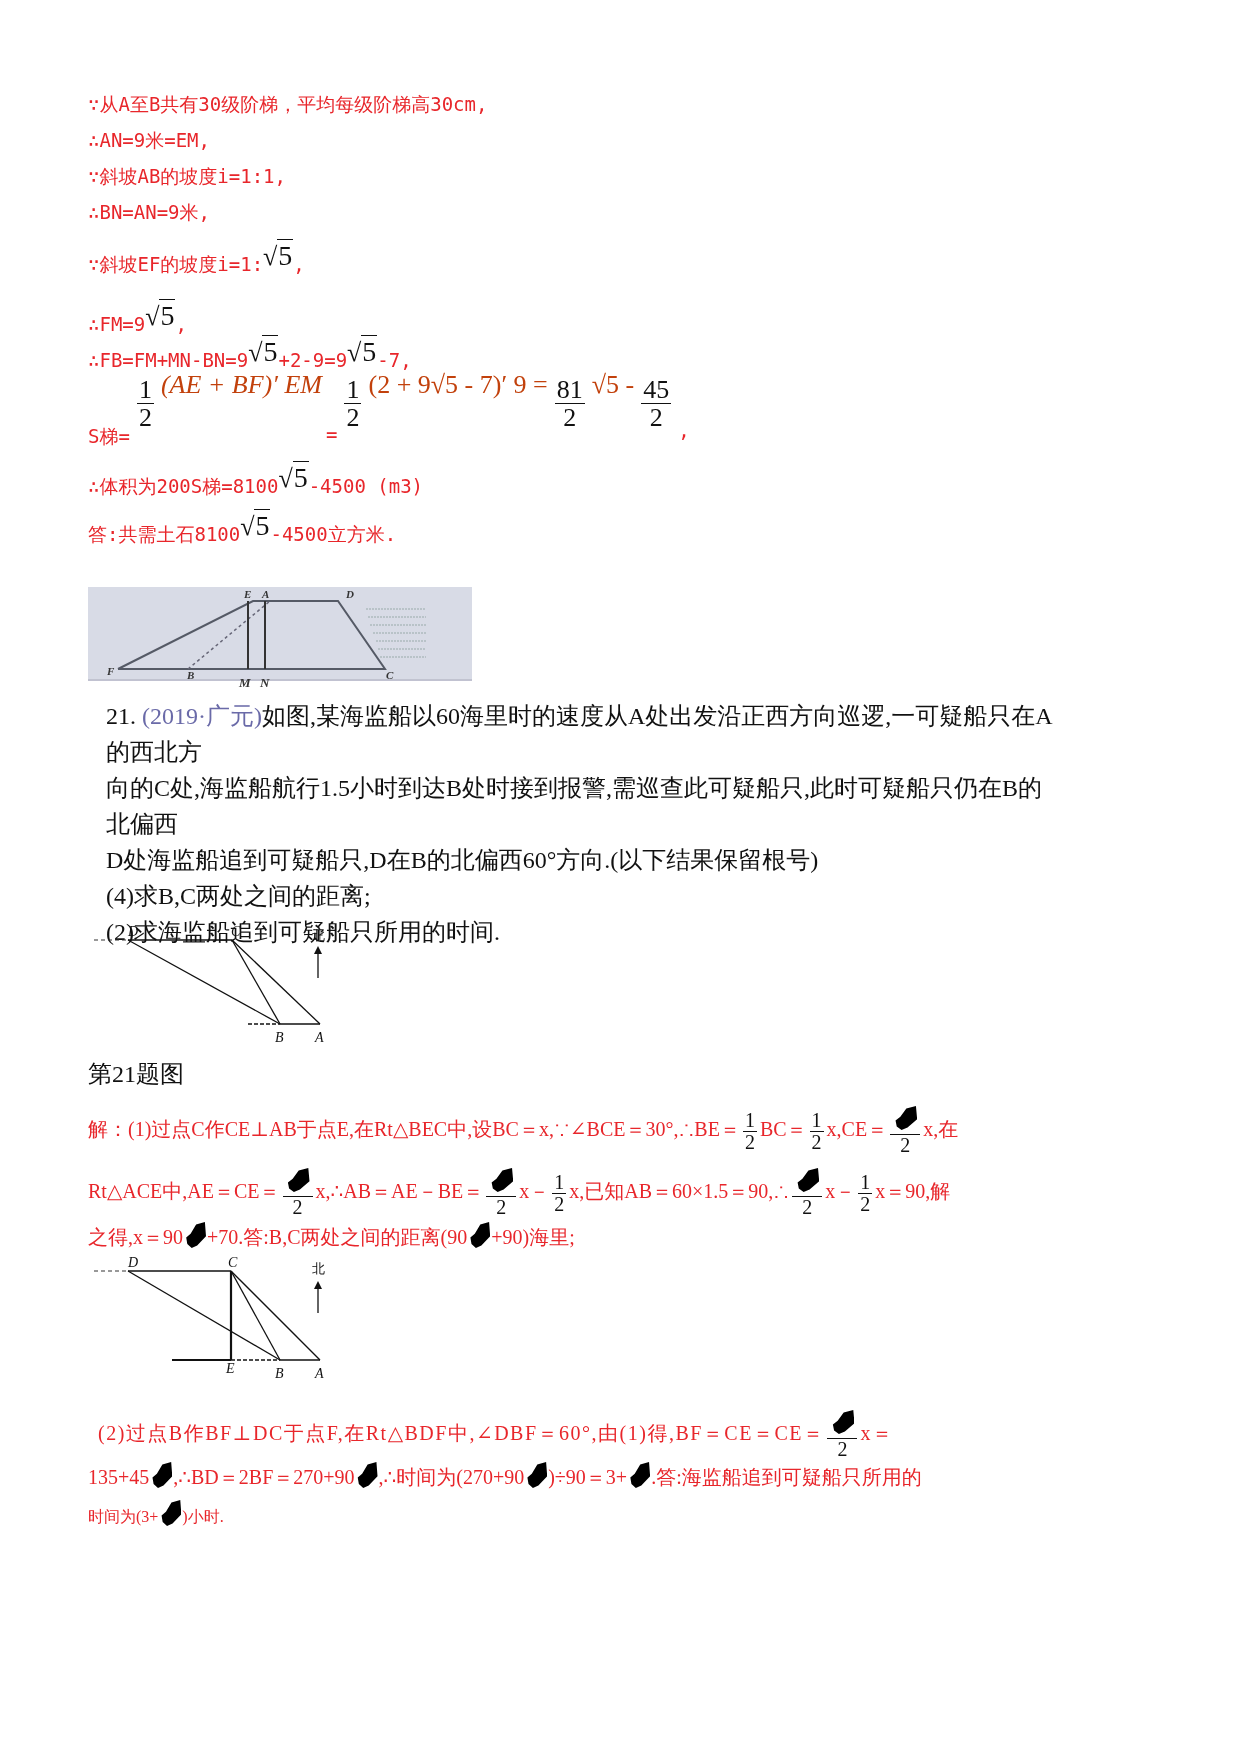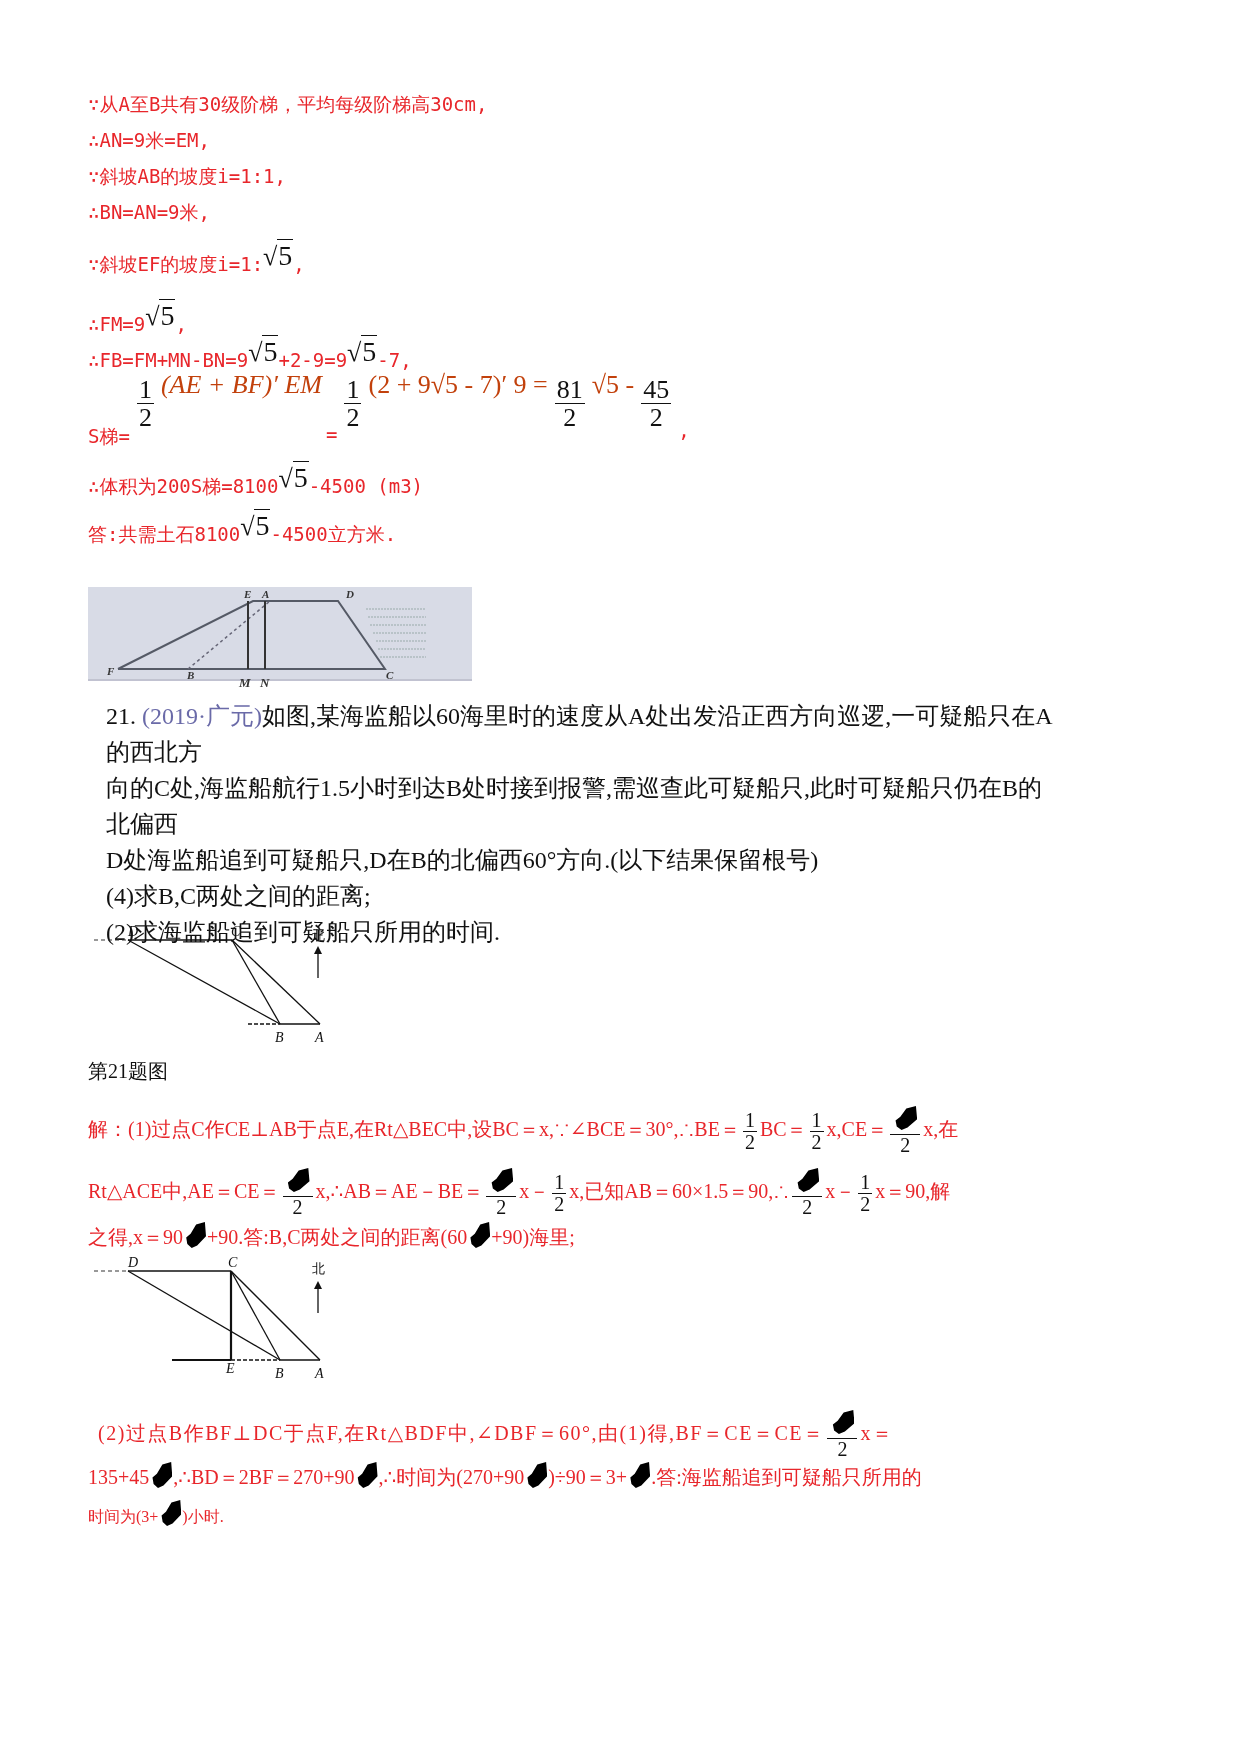--- a/index.html
+++ b/index.html
@@ -15,21 +15,21 @@
   .sqrt { display: inline-block; position: relative; font-family: "Liberation Serif", serif; font-size: 28px; color: #111; vertical-align: 6px; }
   .sqrt .rad { font-size: 26px; }
   .sqrt .bar { border-top: 1.5px solid #111; padding: 0 1px; }
   .frac { display: inline-flex; flex-direction: column; align-items: center; vertical-align: middle; font-family: "Liberation Serif", serif; color: #111; line-height: 1.05; margin: 0 3px; }
   .frac .num { border-bottom: 1.5px solid #111; padding: 0 2px; }
   .frac.small { font-size: 20px; }
   .frac.big { font-size: 26px; }
   .blob { display: inline-block; width: 22px; height: 26px; background: #000; clip-path: polygon(10% 60%, 30% 45%, 55% 10%, 95% 0%, 100% 55%, 60% 90%, 35% 100%, 15% 85%); vertical-align: -4px; margin: 0 1px; }
   .frac .blob { width: 24px; height: 24px; vertical-align: 0; }
   .fig { position: absolute; }
-  .caption { position: absolute; left: 88px; top: 1058px; font-family: "Liberation Serif", serif; font-size: 20px; color: #111; }
+  .caption { position: absolute; left: 88px; top: 1058px; font-family: "Liberation Serif", serif; font-size: 24px; color: #111; }
   .para { position: absolute; left: 88px; width: 960px; font-family: "Liberation Serif", "DejaVu Serif", serif; font-size: 24px; line-height: 36px; margin-left: 18px; }
 </style>
 </head>
 <body>
 
 <div class="page">
 
   <div class="line mono red" style="top:92px;">∵从A至B共有30级阶梯，平均每级阶梯高30cm,</div>
   <div class="line mono red" style="top:128px;">∴AN=9米=EM,</div>
   <div class="line mono red" style="top:164px;">∵斜坡AB的坡度i=1:1,</div>
@@ -165,21 +165,21 @@
       </span><span>x,已知AB＝60×1.5＝90,∴</span><span class="frac small">
         <span class="num"><span class="blob"></span></span>
         <span>2</span>
       </span><span>x－</span><span class="frac small">
         <span class="num">1</span>
         <span>2</span>
       </span><span>x＝90,解</span>
   </div>
 
   <div class="line serif red" style="top:1222px; font-size:20px;">
-    <span>之得,x＝90</span><span class="blob"></span><span>+90.答:B,C两处之间的距离(60</span><span class="blob"></span><span>+90)海里;</span>
+    <span>之得,x＝90</span><span class="blob"></span><span>+70.答:B,C两处之间的距离(90</span><span class="blob"></span><span>+90)海里;</span>
   </div>
 
   <svg class="fig" style="left:88px; top:1255px;" width="250" height="128" viewBox="0 0 250 128">
     <line x1="6" y1="16" x2="40" y2="16" stroke="#333" stroke-width="1.2" stroke-dasharray="4,3"></line>
     <line x1="40" y1="16" x2="143" y2="16" stroke="#111" stroke-width="1.3"></line>
     <line x1="40" y1="16" x2="192" y2="105" stroke="#111" stroke-width="1.3"></line>
     <line x1="143" y1="16" x2="192" y2="105" stroke="#111" stroke-width="1.3"></line>
     <line x1="143" y1="16" x2="232" y2="105" stroke="#111" stroke-width="1.3"></line>
     <line x1="143" y1="16" x2="143" y2="105" stroke="#111" stroke-width="2.2"></line>
     <line x1="84" y1="105" x2="143" y2="105" stroke="#111" stroke-width="2.2"></line>

